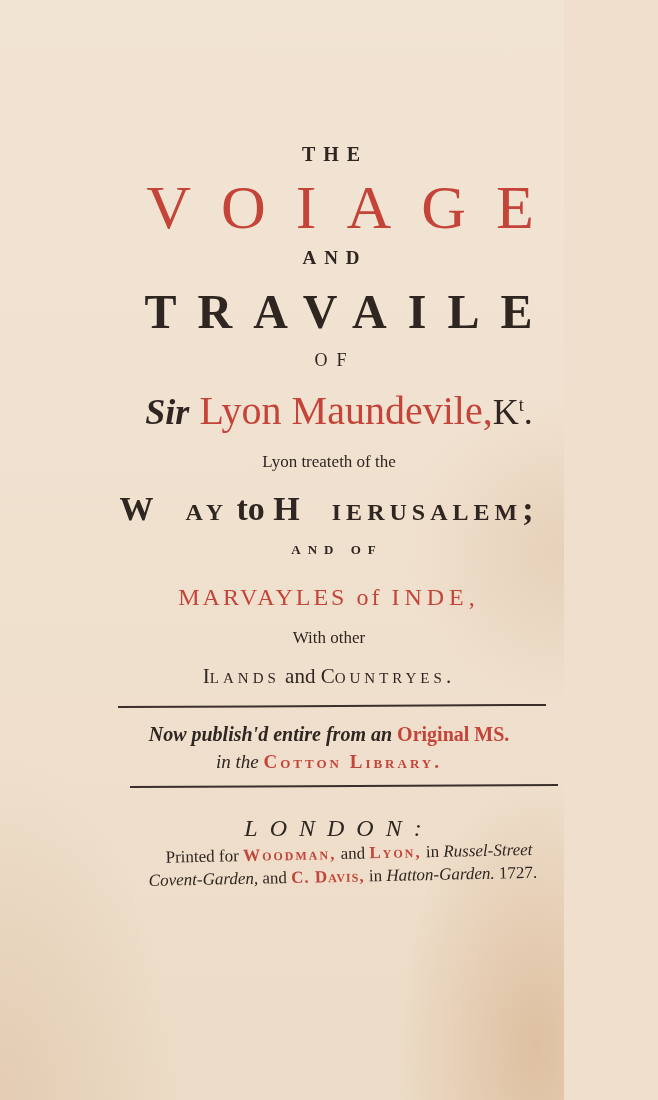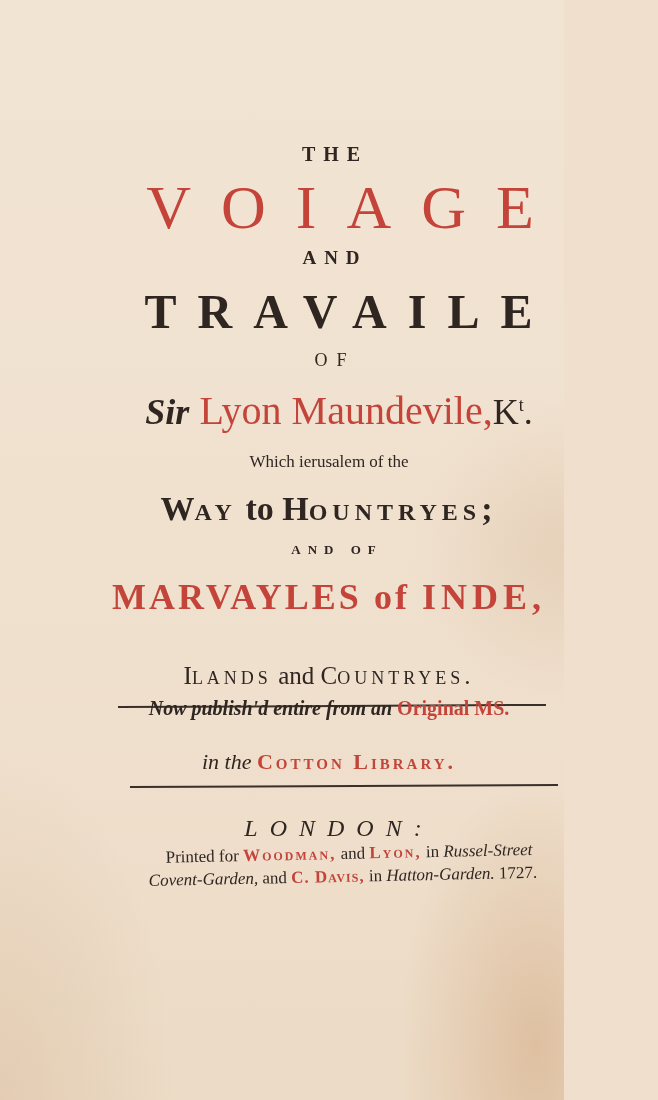--- a/index.html
+++ b/index.html
@@ -25,36 +25,36 @@
     .voiage  { top: 172px; font-size: 62px; letter-spacing: 30px; padding-left: 26px; line-height: 70px; }
     .and1    { top: 247px; font-size: 19px; font-weight: bold; letter-spacing: 8px; padding-left: 6px; }
     .travaile{ top: 284px; font-size: 48px; font-weight: bold; letter-spacing: 21px; padding-left: 20px; line-height: 56px; }
     .of      { top: 350px; font-size: 18px; letter-spacing: 9px; padding-left: 6px; }
     .sirjohn { top: 380px; font-size: 40px; line-height: 50px; padding-left: 10px; }
     .sirjohn .sir { font-style: italic; font-weight: bold; font-size: 36px; text-align: right; }
     .sirjohn .kt  { font-size: 36px; }
     .sirjohn .kt sup { font-size: 18px; }
     .which   { top: 452px; font-size: 17px; }
     .way     { top: 488px; font-size: 34px; font-weight: bold; line-height: 42px; }
-    .way .sc { letter-spacing: 5px; }
+    .way .sc { letter-spacing: 5px; margin-left: 32px; }
     .andof   { top: 542px; font-size: 13px; font-weight: bold; letter-spacing: 7px; padding-left: 8px; }
-    .marv    { top: 580px; font-size: 36px; letter-spacing: 3px; line-height: 34px; font-weight: bold; }
+    .marv    { top: 580px; font-size: 24px; letter-spacing: 3px; line-height: 34px; }
     .marv .big { letter-spacing: 5px; }
     .withother { top: 628px; font-size: 17px; }
-    .ilands  { top: 660px; font-size: 25px; line-height: 32px; }
+    .ilands  { top: 660px; font-size: 21px; line-height: 32px; }
     .ilands .sc { letter-spacing: 4px; }
 
     .rule { position: absolute; height: 2px; background: #3a2f2a; }
     .rule.top { left: 118px; width: 428px; top: 705px; transform: rotate(-0.3deg); }
     .rule.bot { left: 130px; width: 428px; top: 785px; transform: rotate(-0.3deg); }
 
-    .now     { top: 695px; font-size: 20px; line-height: 26px; }
+    .now     { top: 721px; font-size: 20px; line-height: 26px; }
     .now i   { font-weight: bold; }
     .now .red { font-size: 20px; font-weight: bold; }
-    .inthe   { top: 749px; font-size: 22px; line-height: 26px; }
+    .inthe   { top: 749px; font-size: 19px; line-height: 26px; }
     .inthe .red { font-weight: bold; letter-spacing: 3px; }
 
     .london  { top: 815px; font-size: 24px; font-style: italic; letter-spacing: 12px; padding-left: 10px; }
     .printed { top: 843px; font-size: 17px; line-height: 22px; padding-left: 20px; transform: rotate(-1.2deg); }
     .printed .red { font-weight: bold; letter-spacing: 2px; }
     .covent  { top: 866px; font-size: 17px; line-height: 22px; padding-left: 14px; transform: rotate(-1.2deg); }
     .covent .red { font-weight: bold; letter-spacing: 1px; }
   </style>
 </head>
 <body>
@@ -65,32 +65,33 @@
   <div class="line voiage red">VOIAGE</div>
   <div class="line and1 ink">AND</div>
   <div class="line travaile ink">TRAVAILE</div>
   <div class="line of ink">OF</div>
 
   <div class="line sirjohn">
     <span class="sir ink">Sir</span>
     <span class="red">Lyon Maundevile,</span><span class="kt ink"><span>K</span><sup>t</sup><span>.</span></span>
   </div>
 
-  <div class="line which ink">Which ierusalem of the</div>
+  <div class="line which ink">Lyon treateth of the</div>
 
   <div class="line way ink">
-    <span>W</span><span class="sc">ay</span><span> to </span><span>H</span><span class="sc">ountryes;</span>
+    <span>W</span><span class="sc">ay</span><span> to </span><span>H</span><span class="sc">ierusalem;</span>
   </div>
 
   <div class="line andof ink">AND OF</div>
 
   <div class="line marv red">
     <span>MARVAYLES</span><span> of </span><span class="big">INDE,</span>
   </div>
 
+  <div class="line withother ink">With other</div>
 
   <div class="line ilands ink">
     <span>I</span><span class="sc">lands</span><span> and </span><span>C</span><span class="sc">ountryes.</span>
   </div>
 
   <div class="rule top"></div>
 
   <div class="line now ink">
     <i>Now publish'd entire from an </i><span class="red">Original MS.</span>
   </div>

